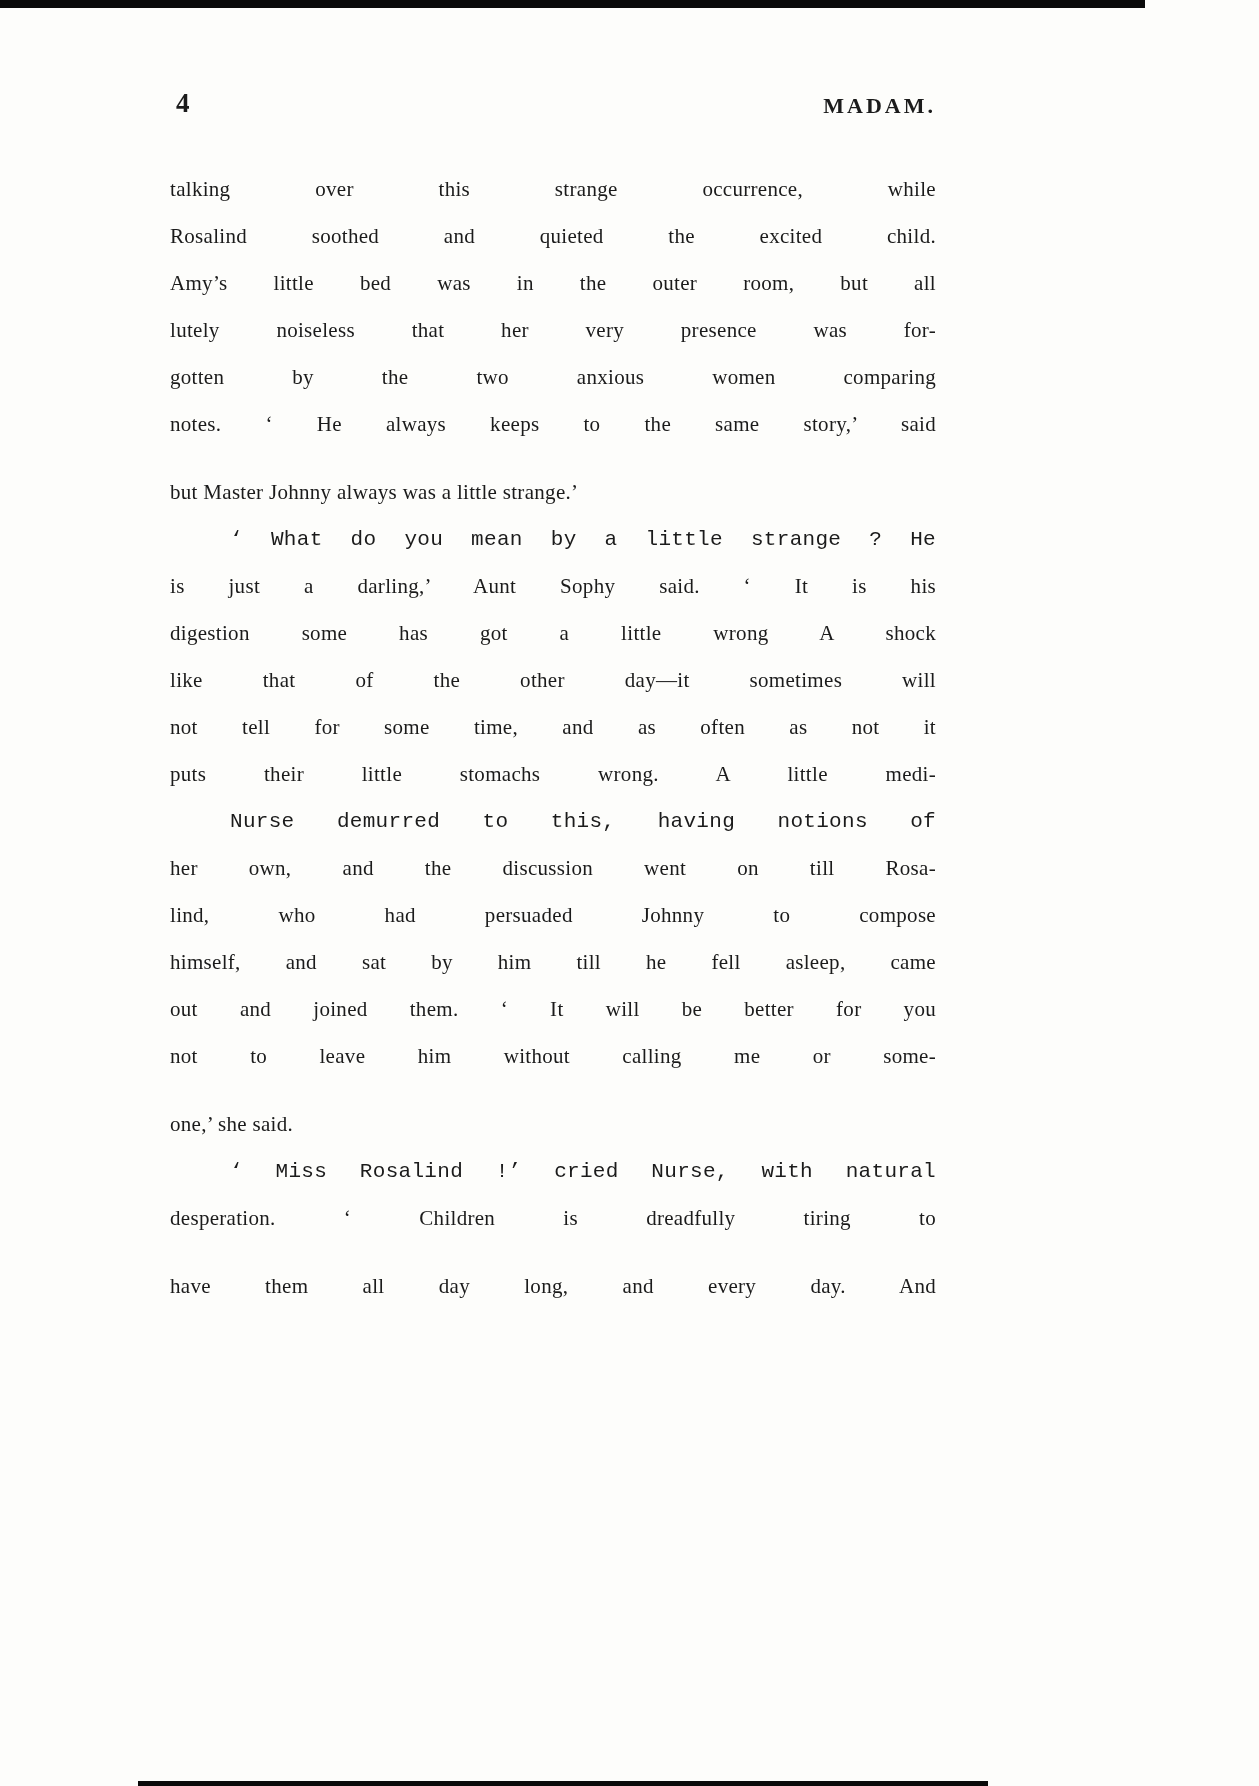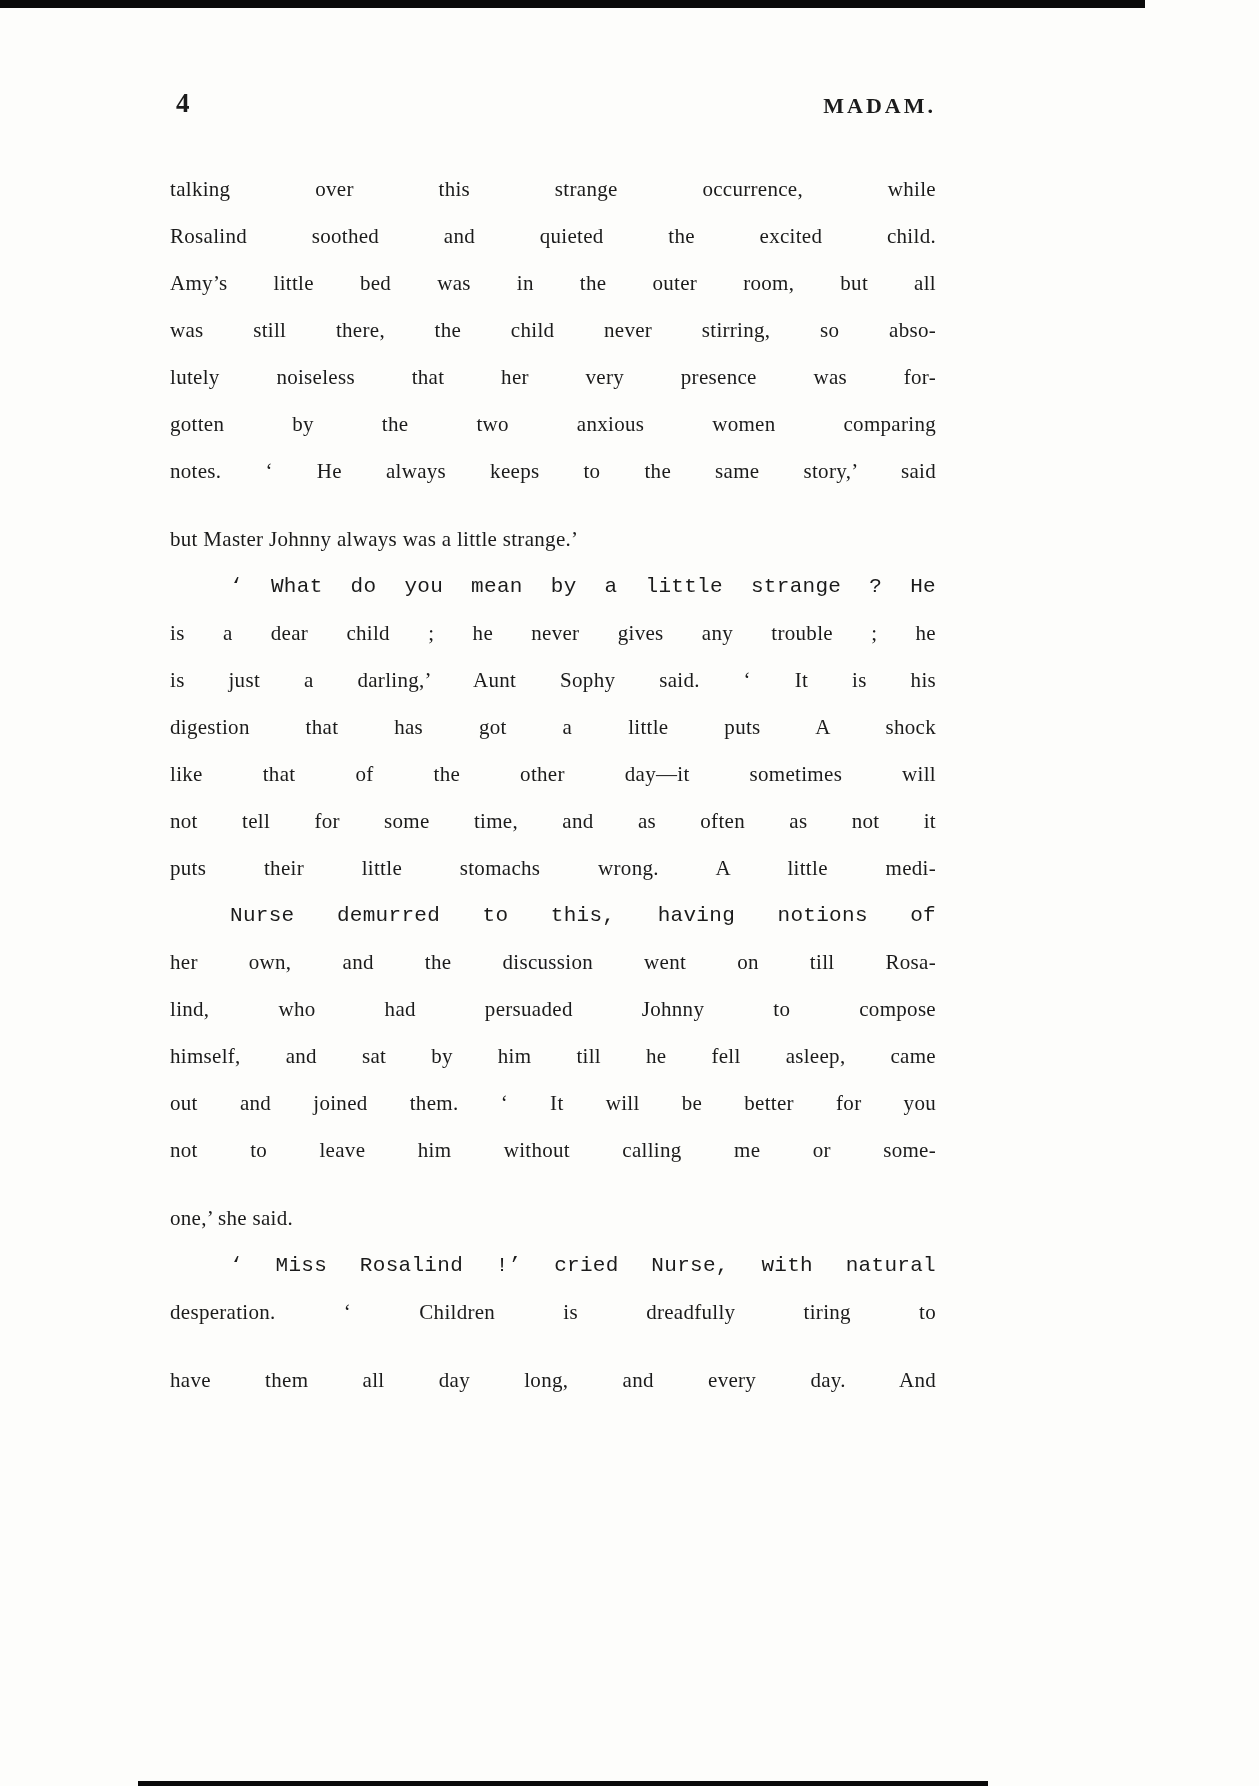--- a/index.html
+++ b/index.html
@@ -94,31 +94,29 @@
 <div class="page-inner">
   <div class="running-head">
     <span class="page-number">4</span>
     <span class="running-title">MADAM.</span>
   </div>
   <div class="page-body" id="page-body">
       <div class="paragraph">
         <div class="line">talking over this strange occurrence, while</div>
         <div class="line">Rosalind soothed and quieted the excited child.</div>
         <div class="line">Amy’s little bed was in the outer room, but all</div>
-        <div class="line">was still there, the child never stirring, so abso-</div>
         <div class="line">lutely noiseless that her very presence was for-</div>
         <div class="line">gotten by the two anxious women comparing</div>
         <div class="line">notes. ‘ He always keeps to the same story,’ said</div>
         <div class="line last">but Master Johnny always was a little strange.’</div>
       </div>
       <div class="paragraph">
         <div class="line indent">‘ What do you mean by a little strange ? He</div>
-        <div class="line">is a dear child ; he never gives any trouble ; he</div>
         <div class="line">is just a darling,’ Aunt Sophy said. ‘ It is his</div>
-        <div class="line">digestion that has got a little puts A shock</div>
+        <div class="line">digestion some has got a little wrong A shock</div>
         <div class="line">like that of the other day—it sometimes will</div>
         <div class="line">not tell for some time, and as often as not it</div>
         <div class="line">puts their little stomachs wrong. A little medi-</div>
       </div>
       <div class="paragraph">
         <div class="line indent">Nurse demurred to this, having notions of</div>
         <div class="line">her own, and the discussion went on till Rosa-</div>
         <div class="line">lind, who had persuaded Johnny to compose</div>
         <div class="line">himself, and sat by him till he fell asleep, came</div>
         <div class="line">out and joined them. ‘ It will be better for you</div>

